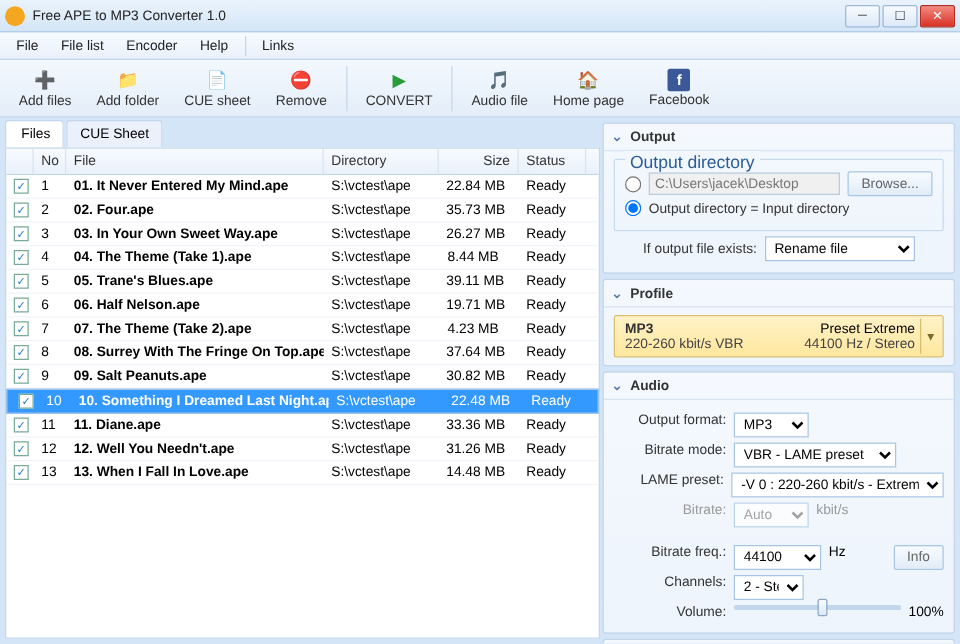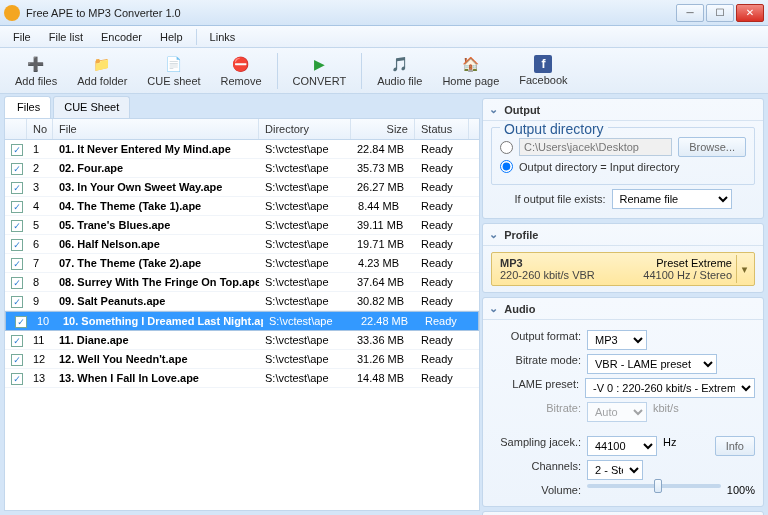--- a/index.html
+++ b/index.html
@@ -310,21 +310,21 @@
             <div class="flabel">LAME preset:</div>
             <select class="sel" style="width:170px"><option>-V 0 : 220-260 kbit/s - Extreme</option></select>
           </div>
         <div class="frow">
             <div class="flabel dis">Bitrate:</div>
             <select class="sel" style="width:60px" disabled=""><option>Auto</option></select>
             <span style="color:#999">kbit/s</span>
           </div>
         <div style="height:6px"></div>
         <div class="frow">
-            <div class="flabel">Sampling jacek.:</div>
+            <div class="flabel">Bitrate freq.:</div>
             <select class="sel" style="width:70px"><option>44100</option></select>
             <span>Hz</span>
             <div style="flex:1"></div>
             <button class="btn">Info</button>
           </div>
         <div class="frow">
             <div class="flabel">Channels:</div>
             <select class="sel" style="width:56px"><option>2 - Stereo</option></select>
           </div>
         <div class="frow">

